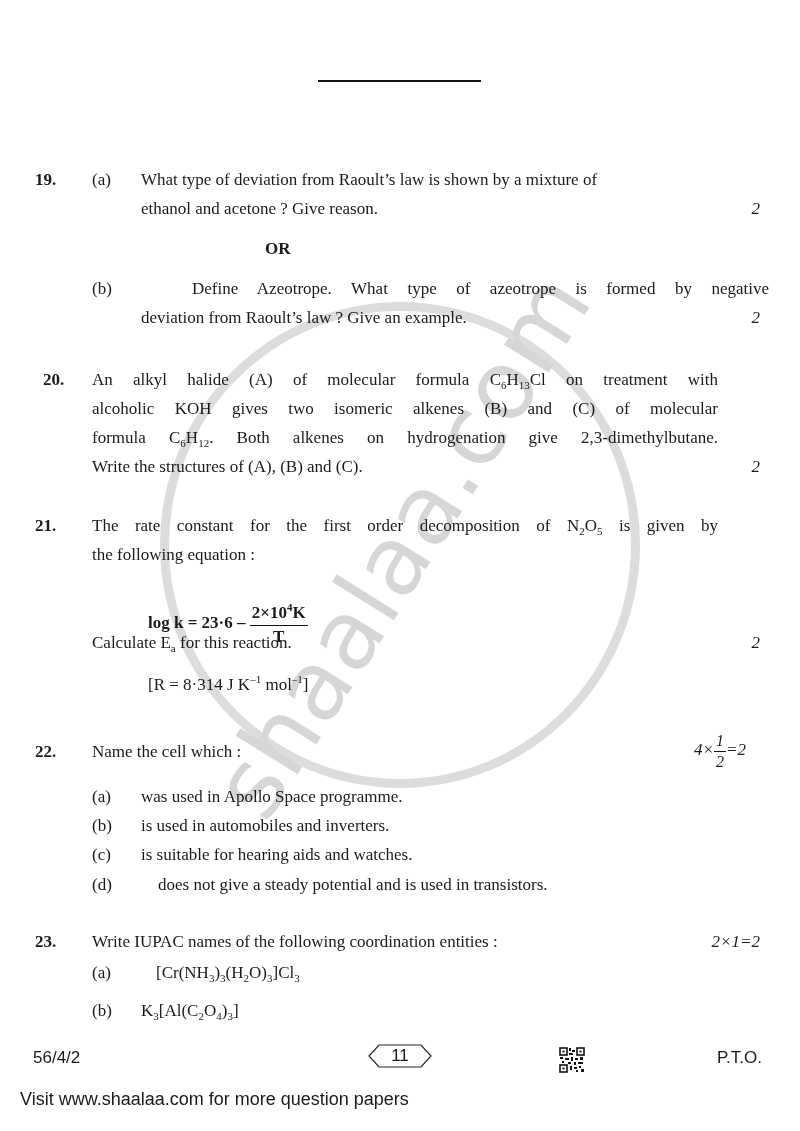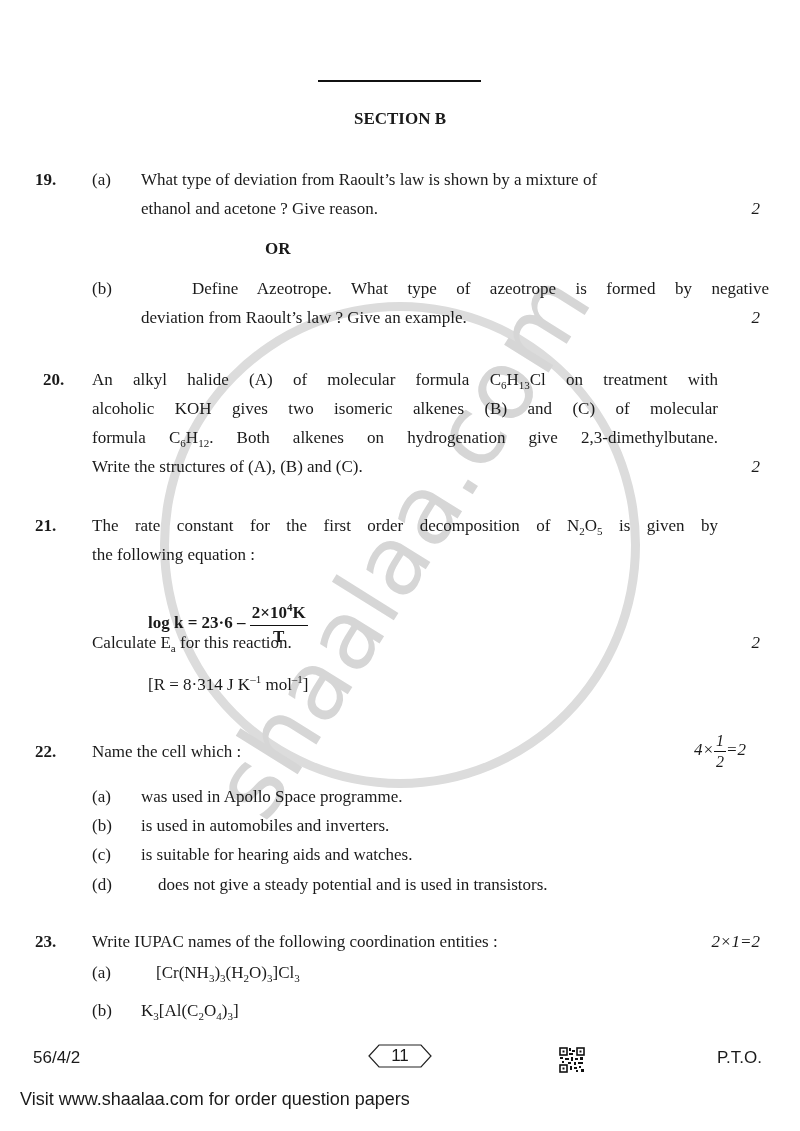--- a/index.html
+++ b/index.html
@@ -51,21 +51,20 @@
 <body>
 
 <div class="page">
 
   <div class="watermark"></div>
   <div class="watermark-text">shaalaa.com</div>
 
   <div class="content serif">
 
     <div class="top-rule"></div>
-    <div class="abs section-title">SECTION B</div>
 
     <div>
       <div class="abs qnum" style="left:35px; top:165px;">19.</div>
       <div class="abs" style="left:92px; top:165px;">(a)</div>
       <div class="abs" style="left:141px; top:165px; width:577px;">What type of deviation from Raoult’s law is shown by a mixture of</div>
       <div class="abs" style="left:141px; top:194px;">ethanol and acetone ? Give reason.</div>
       <div class="abs marks marks-italic" style="left:700px; width:60px; top:194px;">2</div>
 
       <div class="abs qnum" style="left:265px; top:234px;text-align:center;">OR</div>
 
@@ -166,17 +165,17 @@
           <rect x="11" y="19" width="2" height="4" fill="#111"></rect>
           <rect x="15" y="20" width="3" height="2" fill="#111"></rect>
           <rect x="20" y="19" width="2" height="2" fill="#111"></rect>
           <rect x="22" y="22" width="3" height="3" fill="#111"></rect>
           <rect x="17" y="23" width="2" height="2" fill="#111"></rect>
         </svg>
       </div>
 
       <div class="abs" style="left:700px; width:62px; top:1043px; text-align:right;">P.T.O.</div>
 
-      <div class="abs" style="left:20px; top:1085px; font-size:18px;">Visit www.shaalaa.com for order question papers</div>
+      <div class="abs" style="left:20px; top:1085px; font-size:18px;">Visit www.shaalaa.com for more question papers</div>
     </div>
 
   </div>
 </div>
 
 </body></html>

